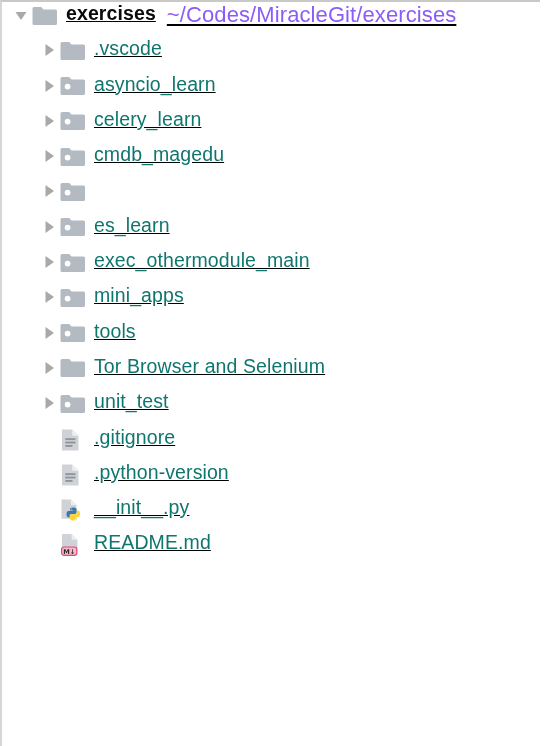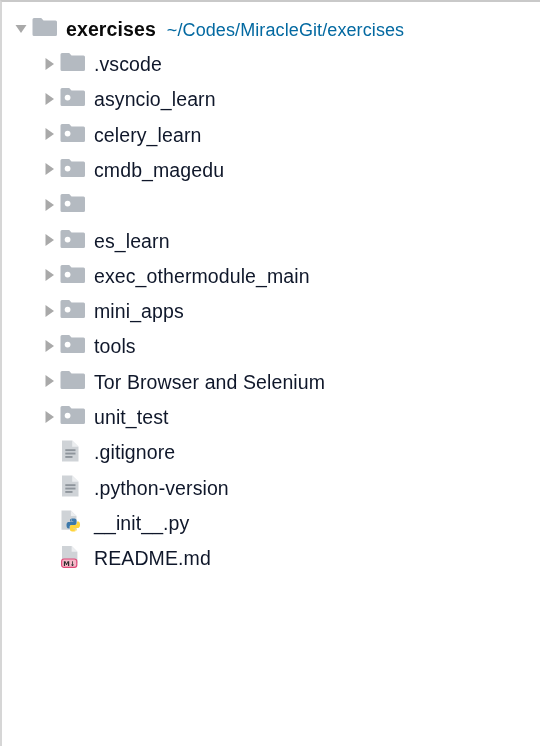--- a/index.html
+++ b/index.html
@@ -31,23 +31,24 @@
   #tree {
     position: relative;
     padding-top: 2px;
   }
 
   
   .row {
     position: relative;
     height: 35.3px;
     display: flex;
-    align-items: flex-end;
+    align-items: flex-start;
     white-space: nowrap;
     cursor: default;
+    text-decoration: underline;
   }
 
   .row .indent-0 { width: 8px; flex: 0 0 8px; }
   .row .indent-1 { width: 36px; flex: 0 0 36px; }
 
   
   .twisty {
     flex: 0 0 22px;
     width: 22px;
     height: 22px;
@@ -64,32 +65,32 @@
     display: flex;
     align-items: center;
     justify-content: flex-start;
     margin-right: 4px;
   }
   .icon svg { display: block; }
 
   
   .label {
     font-size: 19.5px;
-    color: #0f172a;
+    color: #0f766e;
     letter-spacing: 0.1px;
     line-height: 1;
   }
   .label.root {
     font-weight: bold;
     font-size: 19.5px;
     color: #0a0a0a;
   }
   .path {
-    font-size: 18px;
-    color: #0369a1;
+    font-size: 22px;
+    color: #8b5cf6;
     margin-left: 11px;
     letter-spacing: 0.1px;
     line-height: 1;
   }
 </style>
 </head>
 <body>
 
 <div id="project-panel">
   <div id="tree">

